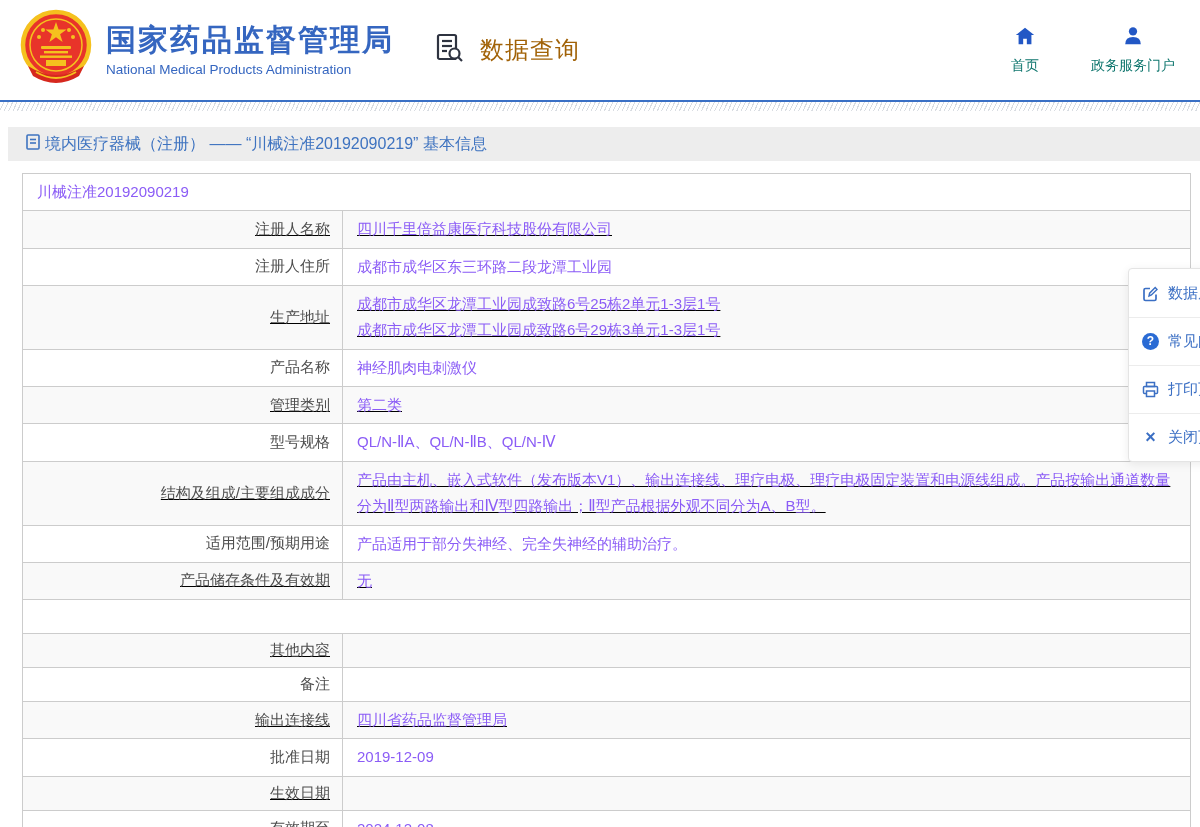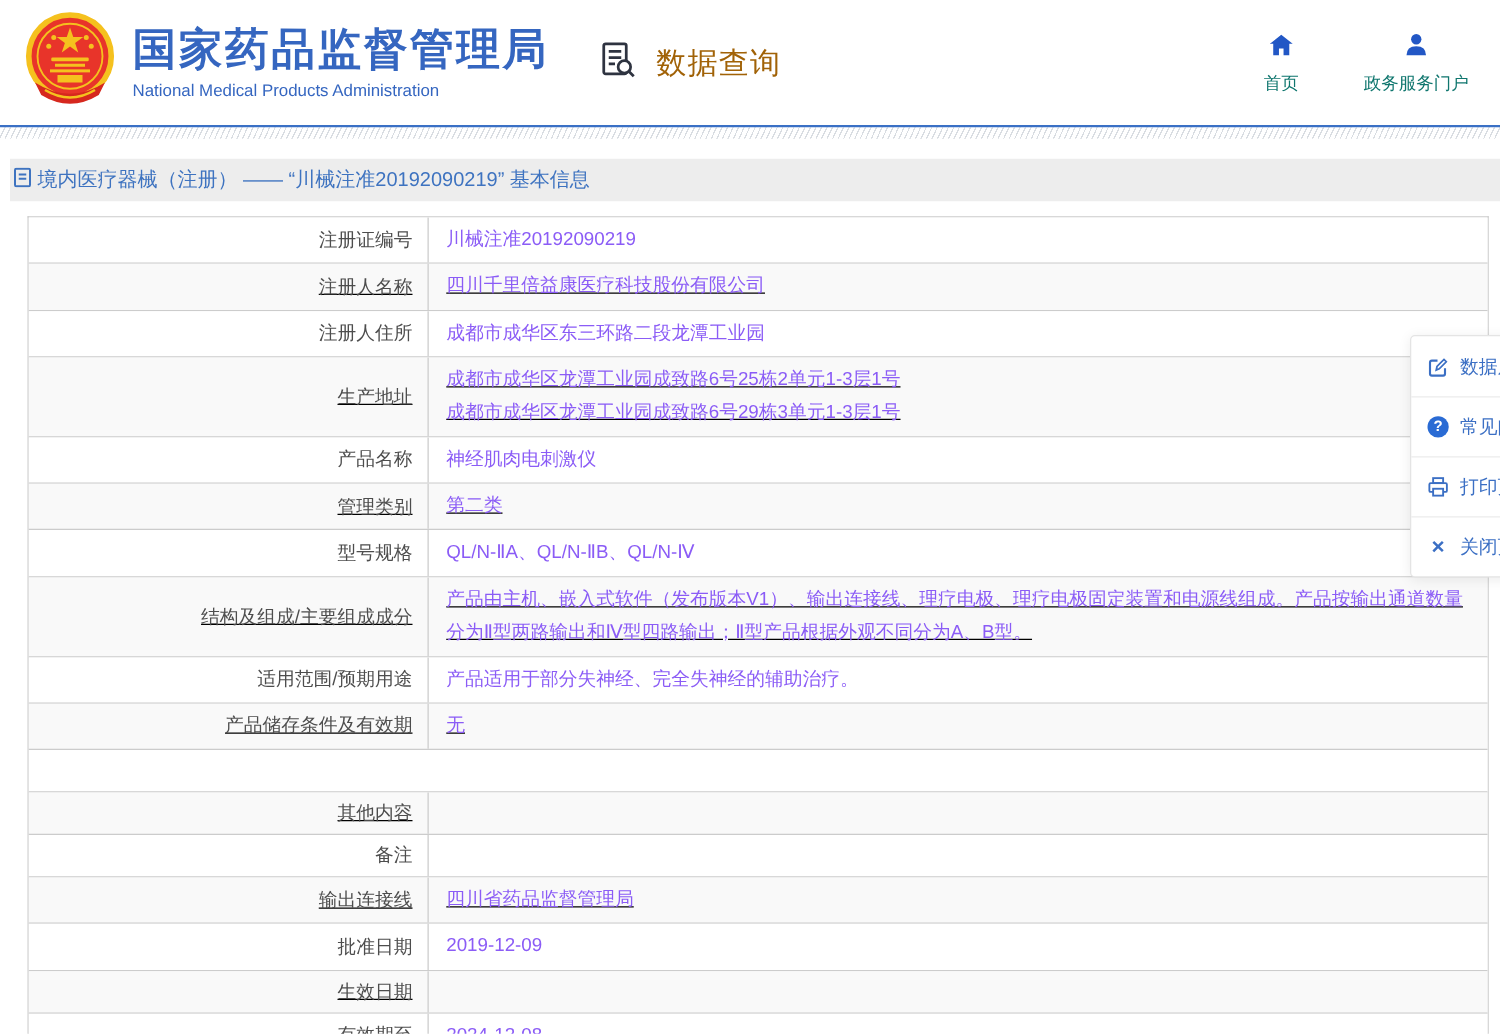--- a/index.html
+++ b/index.html
@@ -11,41 +11,41 @@
   }
 
   
   .header {
     height:100px; display:flex; align-items:center;
     background:#fff; padding:0 25px 0 16px;
   }
   .logo-link { display:flex; align-items:center; text-decoration:none; }
   .emblem { width:80px; height:80px; flex:0 0 auto; }
   .brand { margin-left:10px; }
-  .brand-cn { font-size:35px; font-weight:bold; color:#3566c0; letter-spacing:2px; line-height:1.15; }
+  .brand-cn { font-size:30px; font-weight:bold; color:#3566c0; letter-spacing:2px; line-height:1.15; }
   .brand-en { font-size:13.5px; color:#3566c0; margin-top:4px; }
   .section-tab { display:flex; align-items:center; margin-left:42px; cursor:pointer; }
   .section-tab svg { width:27px; height:30px; }
   .section-label { font-size:24px; color:#a16207; margin-left:17px; letter-spacing:1px; }
   .header-spacer { flex:1; }
   .top-nav { display:flex; gap:52px; }
   .nav-item { display:flex; flex-direction:column; align-items:center; cursor:pointer; }
   .nav-item svg { width:22px; height:22px; }
   .nav-label { font-size:14px; color:#0f766e; margin-top:6px; white-space:nowrap; }
 
   .header-rule { height:2px; background:#3a70c5; }
   .hatch {
     height:9px;
     background:repeating-linear-gradient(115deg,#ffffff 0 3px,#d9dde2 3px 4px);
   }
 
   
   .title-bar {
     margin:16px 0 0 8px; width:1192px; height:34px; background:#ededed;
-    display:flex; align-items:center; padding-left:3px;
+    display:flex; align-items:center; padding-left:18px;
   }
   .title-bar svg { width:14px; height:16px; flex:0 0 auto; }
   .title-text { font-size:16px; color:#3e73c0; margin-left:5px; white-space:nowrap; }
 
   
   .detail-table {
     margin:12px 0 0 22px; width:1169px;
     border:1px solid #ccc; border-bottom:none;
     font-size:15px;
   }
@@ -157,21 +157,20 @@
       <line x1="4" y1="5.5" x2="10" y2="5.5"></line>
       <line x1="4" y1="9" x2="10" y2="9"></line>
     </svg>
   </span>
   <span class="title-text">境内医疗器械（注册） —— “川械注准20192090219” 基本信息</span>
 </div>
 
 <div class="detail-table">
 
   <div class="row">
-    <div class="cell-label">注册证编号</div>
     <div class="cell-value">
         <span>川械注准20192090219</span>
       </div>
   </div>
   <div class="row alt">
     <div class="cell-label">注册人名称</div>
     <div class="cell-value">
         <span>四川千里倍益康医疗科技股份有限公司</span>
       </div>
   </div>

